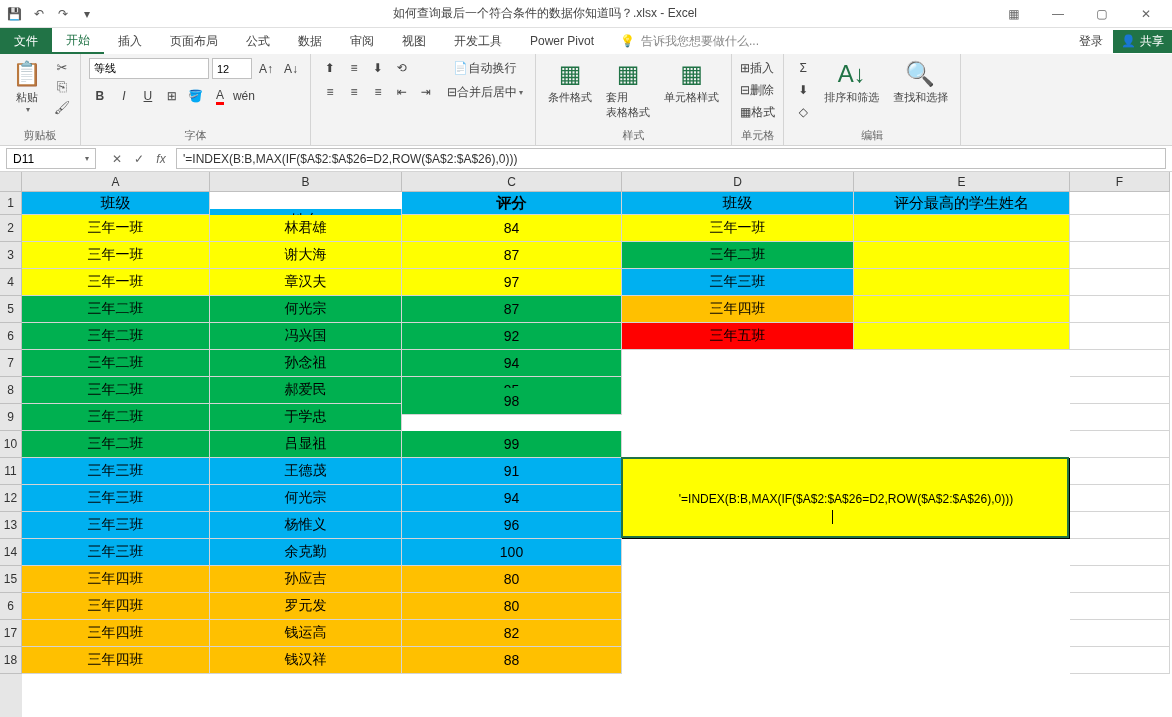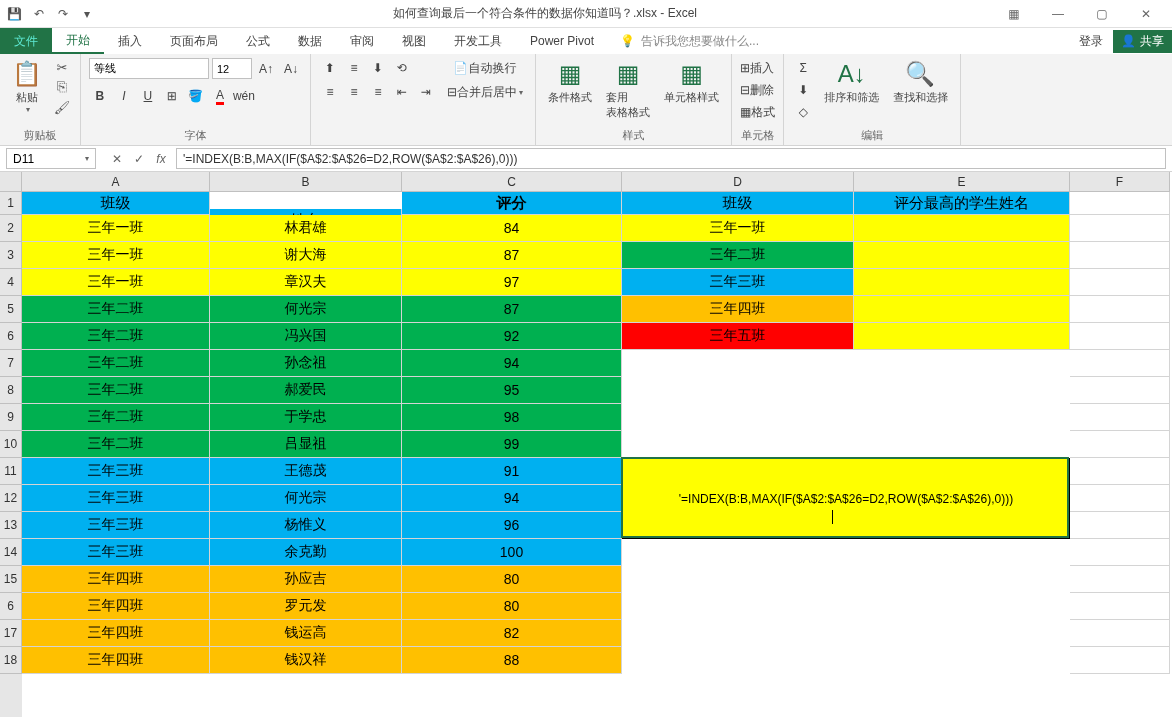--- a/index.html
+++ b/index.html
@@ -5,21 +5,21 @@
 *{margin:0;padding:0;box-sizing:border-box;font-family:"Microsoft YaHei",sans-serif;font-size:12px}
 body{background:#fff;overflow:hidden}
 .title-bar{height:28px;background:#fff;display:flex;align-items:center;border-bottom:1px solid #e0e0e0}
 .qat{display:flex;align-items:center;padding:0 4px;gap:2px}
 .qat-btn{width:22px;height:22px;display:flex;align-items:center;justify-content:center;color:#555;cursor:pointer}
 .title-text{flex:1;text-align:center;color:#444;font-size:12px}
 .win-controls{display:flex;gap:8px;padding:0 8px}
 .win-btn{width:36px;height:22px;display:flex;align-items:center;justify-content:center;color:#666}
 .ribbon-tabs{height:26px;display:flex;align-items:center;background:#fff}
 .tab{padding:0 14px;height:26px;display:flex;align-items:center;color:#444;cursor:pointer}
-.tab.file{background:#217346;color:#5eead4}
+.tab.file{background:#217346;color:#ffffff}
 .tab.active{color:#217346;border-bottom:2px solid #217346}
 .ribbon{height:92px;background:#f3f3f3;border-bottom:1px solid #d4d4d4;display:flex}
 .group{border-right:1px solid #d4d4d4;padding:4px 8px 2px;display:flex;flex-direction:column;justify-content:space-between}
 .group-label{text-align:center;color:#666;font-size:11px;padding-top:2px}
 .group-content{display:flex;align-items:flex-start;gap:6px;flex:1}
 .big-btn{display:flex;flex-direction:column;align-items:center;justify-content:center;padding:2px 4px;cursor:pointer}
 .big-btn .icon{font-size:24px;color:#217346}
 .big-btn .lbl{font-size:11px;color:#444;margin-top:2px}
 .small-btns{display:flex;flex-direction:column;gap:2px}
 .small-btn{width:20px;height:18px;display:flex;align-items:center;justify-content:center;color:#555;cursor:pointer;font-size:13px}
@@ -287,21 +287,21 @@
       <div class="cell red" style="left: 600px; top: 131px; width: 232px; height: 27px;">三年五班</div>
       <div class="cell yellow" style="left: 832px; top: 131px; width: 216px; height: 27px;"></div>
       <div class="cell green" style="left: 0px; top: 158px; width: 188px; height: 27px;">三年二班</div>
       <div class="cell green" style="left: 188px; top: 158px; width: 192px; height: 27px;">孙念祖</div>
       <div class="cell green" style="left: 380px; top: 158px; width: 220px; height: 27px;">94</div>
       <div class="cell green" style="left: 0px; top: 185px; width: 188px; height: 27px;">三年二班</div>
       <div class="cell green" style="left: 188px; top: 185px; width: 192px; height: 27px;">郝爱民</div>
       <div class="cell green" style="left: 380px; top: 185px; width: 220px; height: 27px;">95</div>
       <div class="cell green" style="left: 0px; top: 212px; width: 188px; height: 27px;">三年二班</div>
       <div class="cell green" style="left: 188px; top: 212px; width: 192px; height: 27px;">于学忠</div>
-      <div class="cell green" style="left: 380px; top: 212px; width: 220px; height: 27px; text-align: center;">98</div>
+      <div class="cell green" style="left: 380px; top: 196px; width: 220px; height: 27px; text-align: center;">98</div>
       <div class="cell green" style="left: 0px; top: 239px; width: 188px; height: 27px;">三年二班</div>
       <div class="cell green" style="left: 188px; top: 239px; width: 192px; height: 27px;">吕显祖</div>
       <div class="cell green" style="left: 380px; top: 239px; width: 220px; height: 27px;">99</div>
       <div class="cell blue" style="left: 0px; top: 266px; width: 188px; height: 27px;">三年三班</div>
       <div class="cell blue" style="left: 188px; top: 266px; width: 192px; height: 27px;">王德茂</div>
       <div class="cell blue" style="left: 380px; top: 266px; width: 220px; height: 27px;">91</div>
       <div class="cell blue" style="left: 0px; top: 293px; width: 188px; height: 27px;">三年三班</div>
       <div class="cell blue" style="left: 188px; top: 293px; width: 192px; height: 27px;">何光宗</div>
       <div class="cell blue" style="left: 380px; top: 293px; width: 220px; height: 27px;">94</div>
       <div class="cell blue" style="left: 0px; top: 320px; width: 188px; height: 27px;">三年三班</div>

